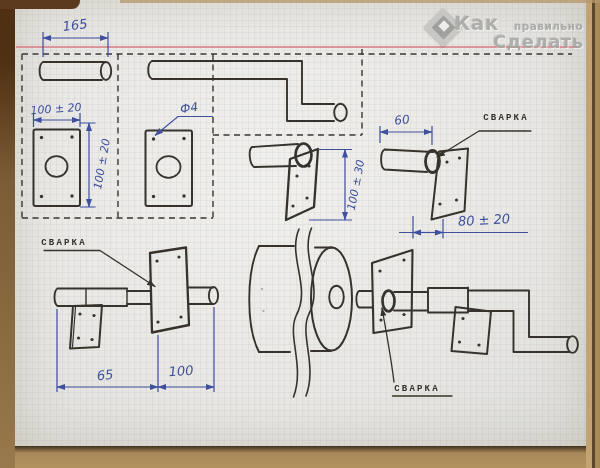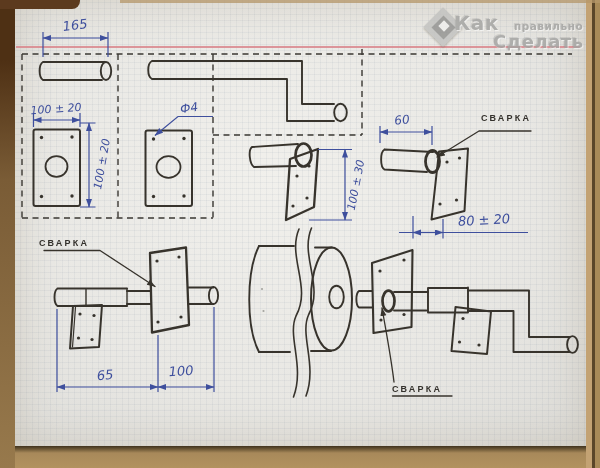--- a/index.html
+++ b/index.html
@@ -19,21 +19,21 @@
     background:linear-gradient(180deg,#4e3014 0 60px,#7a5c36 180px,#97794c 100%);}
   .wood-corner{position:absolute;left:0;top:0;width:80px;height:9px;background:#5c3a1e;z-index:7;border-radius:0 0 8px 0;}
   .wood-top{position:absolute;left:120px;top:0;width:480px;height:3px;background:#b69769;opacity:.75;z-index:7;}
   svg.draw{position:absolute;left:0;top:0;z-index:2;}
 
   .title{position:absolute;left:147px;top:4px;z-index:3;color:#2b2a28;
     font:400 15.5px/21px "Liberation Sans",sans-serif;letter-spacing:.2px;}
 
   .lbl{position:absolute;z-index:3;white-space:nowrap;transform:translate(-50%,-50%);}
   .dim{font-style:italic;color:#3e4f9d;font-family:"DejaVu Sans",sans-serif;}
-  .weld{font-size:9px;font-weight:bold;letter-spacing:2.2px;color:#34312c;font-family:Liberation Sans, sans-serif;}
+  .weld{font-size:9px;font-weight:bold;letter-spacing:2.2px;color:#34312c;font-family:Liberation Mono, monospace;}
 
   .l165{left:75px;top:25px;font-size:13px;transform:translate(-50%,-50%) rotate(-7deg);}
   .lpw{left:56px;top:109px;font-size:11px;transform:translate(-50%,-50%) rotate(-4deg);}
   .lph{left:102px;top:164px;font-size:11px;transform:translate(-50%,-50%) rotate(-80deg);}
   .lf4{left:189px;top:108px;font-size:12px;transform:translate(-50%,-50%) rotate(-8deg);}
   .lbh{left:356px;top:185px;font-size:11px;transform:translate(-50%,-50%) rotate(-79deg);}
   .l60{left:402px;top:120px;font-size:12px;transform:translate(-50%,-50%) rotate(-6deg);}
   .l80{left:484px;top:220px;font-size:13px;transform:translate(-50%,-50%) rotate(-3deg);}
   .l65{left:105px;top:375px;font-size:13px;transform:translate(-50%,-50%) rotate(-5deg);}
   .l100{left:181px;top:371px;font-size:13px;transform:translate(-50%,-50%) rotate(-4deg);}

